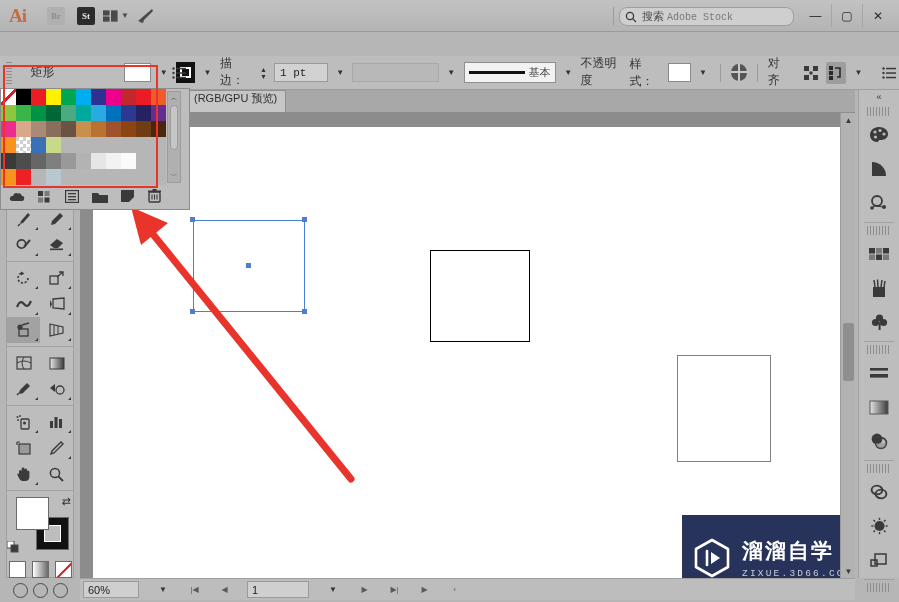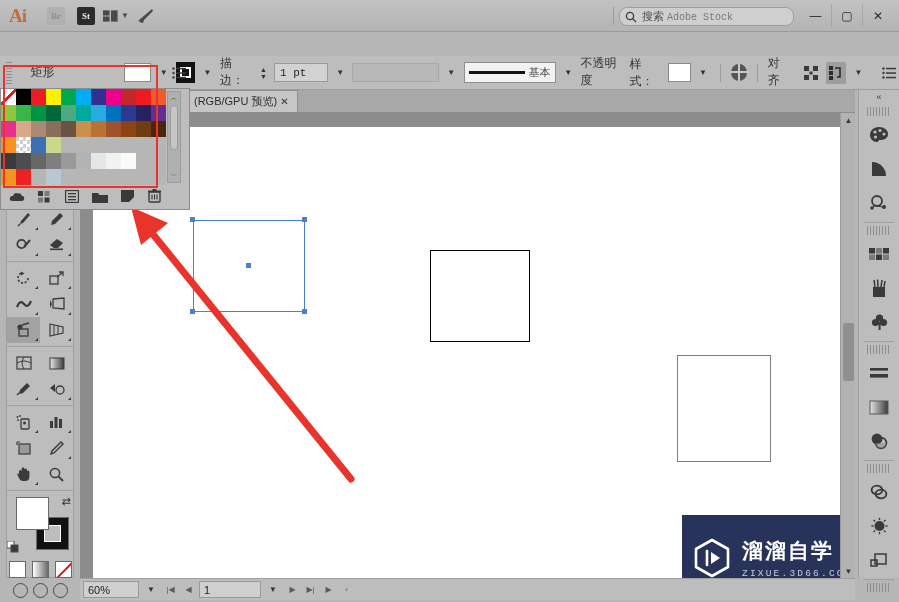--- a/index.html
+++ b/index.html
@@ -166,22 +166,23 @@
 
   
   .tabbar {
     position: absolute; left: 80px; top: 90px; width: 775px; height: 23px;
     background: #a8a8a8; border-bottom: 1px solid #8e8e8e;
     display: flex; align-items: flex-end;
   }
   .doctab {
     height: 22px; background: #c6c6c6; border: 1px solid #8f8f8f;
     border-bottom: none; display: flex; align-items: center;
-    padding: 0 8px; gap: 3px; font-size: 11px; color: #2d2d2d;
+    padding: 0 8px; gap: 11px; font-size: 11px; color: #2d2d2d;
     margin-left: 105px;
+    flex-direction: column;
   }
   .tab-close { font-size: 10px; color: #333; }
 
   
   .canvas-wrap {
     position: absolute; left: 80px; top: 113px; width: 775px; height: 465px;
     background: #8c8c8c; overflow: hidden;
   }
   .artboard {
     position: absolute; left: 13px; top: 14px; width: 756px; height: 451px;
@@ -317,21 +318,21 @@
   .vscroll .arrow {
     position: absolute; left: 0; width: 15px; height: 14px;
     display:flex; align-items:center; justify-content:center;
     font-size: 8px; color: #3a3a3a;
   }
 
   
   .statusbar {
     position: absolute; left: 80px; top: 578px; width: 775px; height: 22px;
     background: #bdbdbd; border-top: 1px solid #a0a0a0;
-    display: flex; align-items: center; gap: 3px; padding-left: 3px;
+    display: flex; align-items: center; gap: 15px; padding-left: 3px;
   }
   .zoom-field {
     width: 56px; height: 17px; background: #cfcfcf; border: 1px solid #9a9a9a;
     font-size: 11px; color: #222; display: flex; align-items: center;
     padding-left: 4px;
   }
   .st-chev {
     width: 18px; height: 17px; display:flex; align-items:center;
     justify-content:center; font-size: 8px; color: #333;
   }

